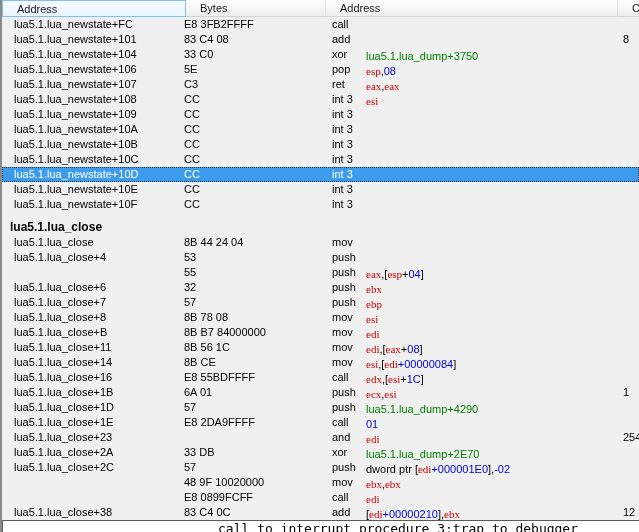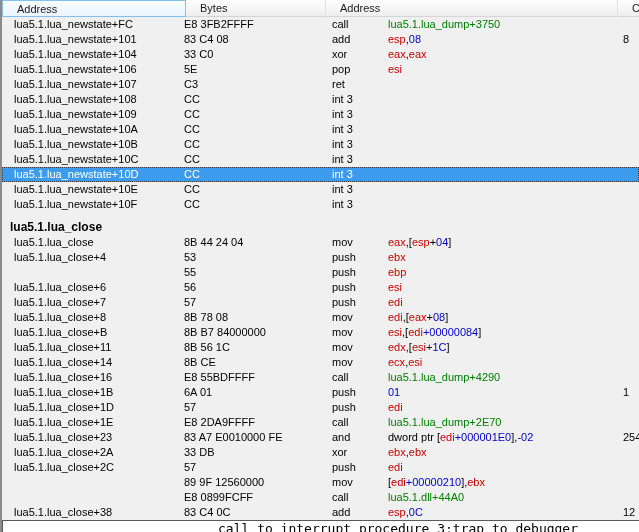--- a/index.html
+++ b/index.html
@@ -36,23 +36,23 @@
   .hcell.opcode{width:292px;}
   .hcell.comment{flex:1;border-right:none;}
   
   .rows{position:relative;}
   .row{position:relative;height:15px;line-height:15px;white-space:nowrap;}
   .row.gap{height:8px;}
   .row span{position:absolute;top:0;}
   .c-addr{left:12px;}
   .c-bytes{left:182px;}
   .c-mn{left:330px;font-weight:normal;}
-  .c-ops{left:386px;}
+  .c-ops{left:364px;margin-top:32px;}
   .c-comment{left:621px;}
-  .tok-reg{position:static !important;color:var(--reg);}
+  .tok-reg{position:static !important;color:var(--reg);font-family:Liberation Serif, serif;}
   .tok-num{position:static !important;color:var(--num);}
   .tok-sym{position:static !important;color:var(--sym);}
   .tok-pun{position:static !important;color:#000;}
   .row.selected{
     background:var(--sel);
     outline:1px dotted #3a3a3a;
     outline-offset:-1px;
   }
   .row.selected span, .row.selected .c-ops span{color:#fff !important;text-align:right;}
   .row.label-row{font-weight:bold;font-size:12px;}
@@ -181,21 +181,21 @@
         <span class="c-mn">push</span>
         <span class="c-ops"><span class="tok-reg">ebx</span></span>
       </div>
       <div class="row ins">
         <span class="c-bytes">55</span>
         <span class="c-mn">push</span>
         <span class="c-ops"><span class="tok-reg">ebp</span></span>
       </div>
       <div class="row ins">
         <span class="c-addr">lua5.1.lua_close+6</span>
-        <span class="c-bytes">56</span>
+        <span class="c-bytes">32</span>
         <span class="c-mn">push</span>
         <span class="c-ops"><span class="tok-reg">esi</span></span>
       </div>
       <div class="row ins">
         <span class="c-addr">lua5.1.lua_close+7</span>
         <span class="c-bytes">57</span>
         <span class="c-mn">push</span>
         <span class="c-ops"><span class="tok-reg">edi</span></span>
       </div>
       <div class="row ins">
@@ -242,39 +242,38 @@
         <span class="c-ops"><span class="tok-reg">edi</span></span>
       </div>
       <div class="row ins">
         <span class="c-addr">lua5.1.lua_close+1E</span>
         <span class="c-bytes">E8 2DA9FFFF</span>
         <span class="c-mn">call</span>
         <span class="c-ops"><span class="tok-sym">lua5.1.lua_dump+2E70</span></span>
       </div>
       <div class="row ins">
         <span class="c-addr">lua5.1.lua_close+23</span>
-        <span class="c-bytes">83 A7 E0010000 FE</span>
         <span class="c-mn">and</span>
         <span class="c-ops"><span class="tok-pun">dword ptr [</span><span class="tok-reg">edi</span><span class="tok-num">+000001E0</span><span class="tok-pun">],</span><span class="tok-num">-02</span></span>
         <span class="c-comment">254</span>
       </div>
       <div class="row ins">
         <span class="c-addr">lua5.1.lua_close+2A</span>
         <span class="c-bytes">33 DB</span>
         <span class="c-mn">xor</span>
         <span class="c-ops"><span class="tok-reg">ebx</span><span class="tok-pun">,</span><span class="tok-reg">ebx</span></span>
       </div>
       <div class="row ins">
         <span class="c-addr">lua5.1.lua_close+2C</span>
         <span class="c-bytes">57</span>
         <span class="c-mn">push</span>
         <span class="c-ops"><span class="tok-reg">edi</span></span>
       </div>
       <div class="row ins">
-        <span class="c-bytes">89 9F 12560000</span>
+        <span class="c-bytes">48 9F 10020000</span>
         <span class="c-mn">mov</span>
         <span class="c-ops"><span class="tok-pun">[</span><span class="tok-reg">edi</span><span class="tok-num">+00000210</span><span class="tok-pun">],</span><span class="tok-reg">ebx</span></span>
       </div>
       <div class="row ins">
         <span class="c-bytes">E8 0899FCFF</span>
         <span class="c-mn">call</span>
         <span class="c-ops"><span class="tok-sym">lua5.1.dll+44A0</span></span>
       </div>
       <div class="row ins">
         <span class="c-addr">lua5.1.lua_close+38</span>

